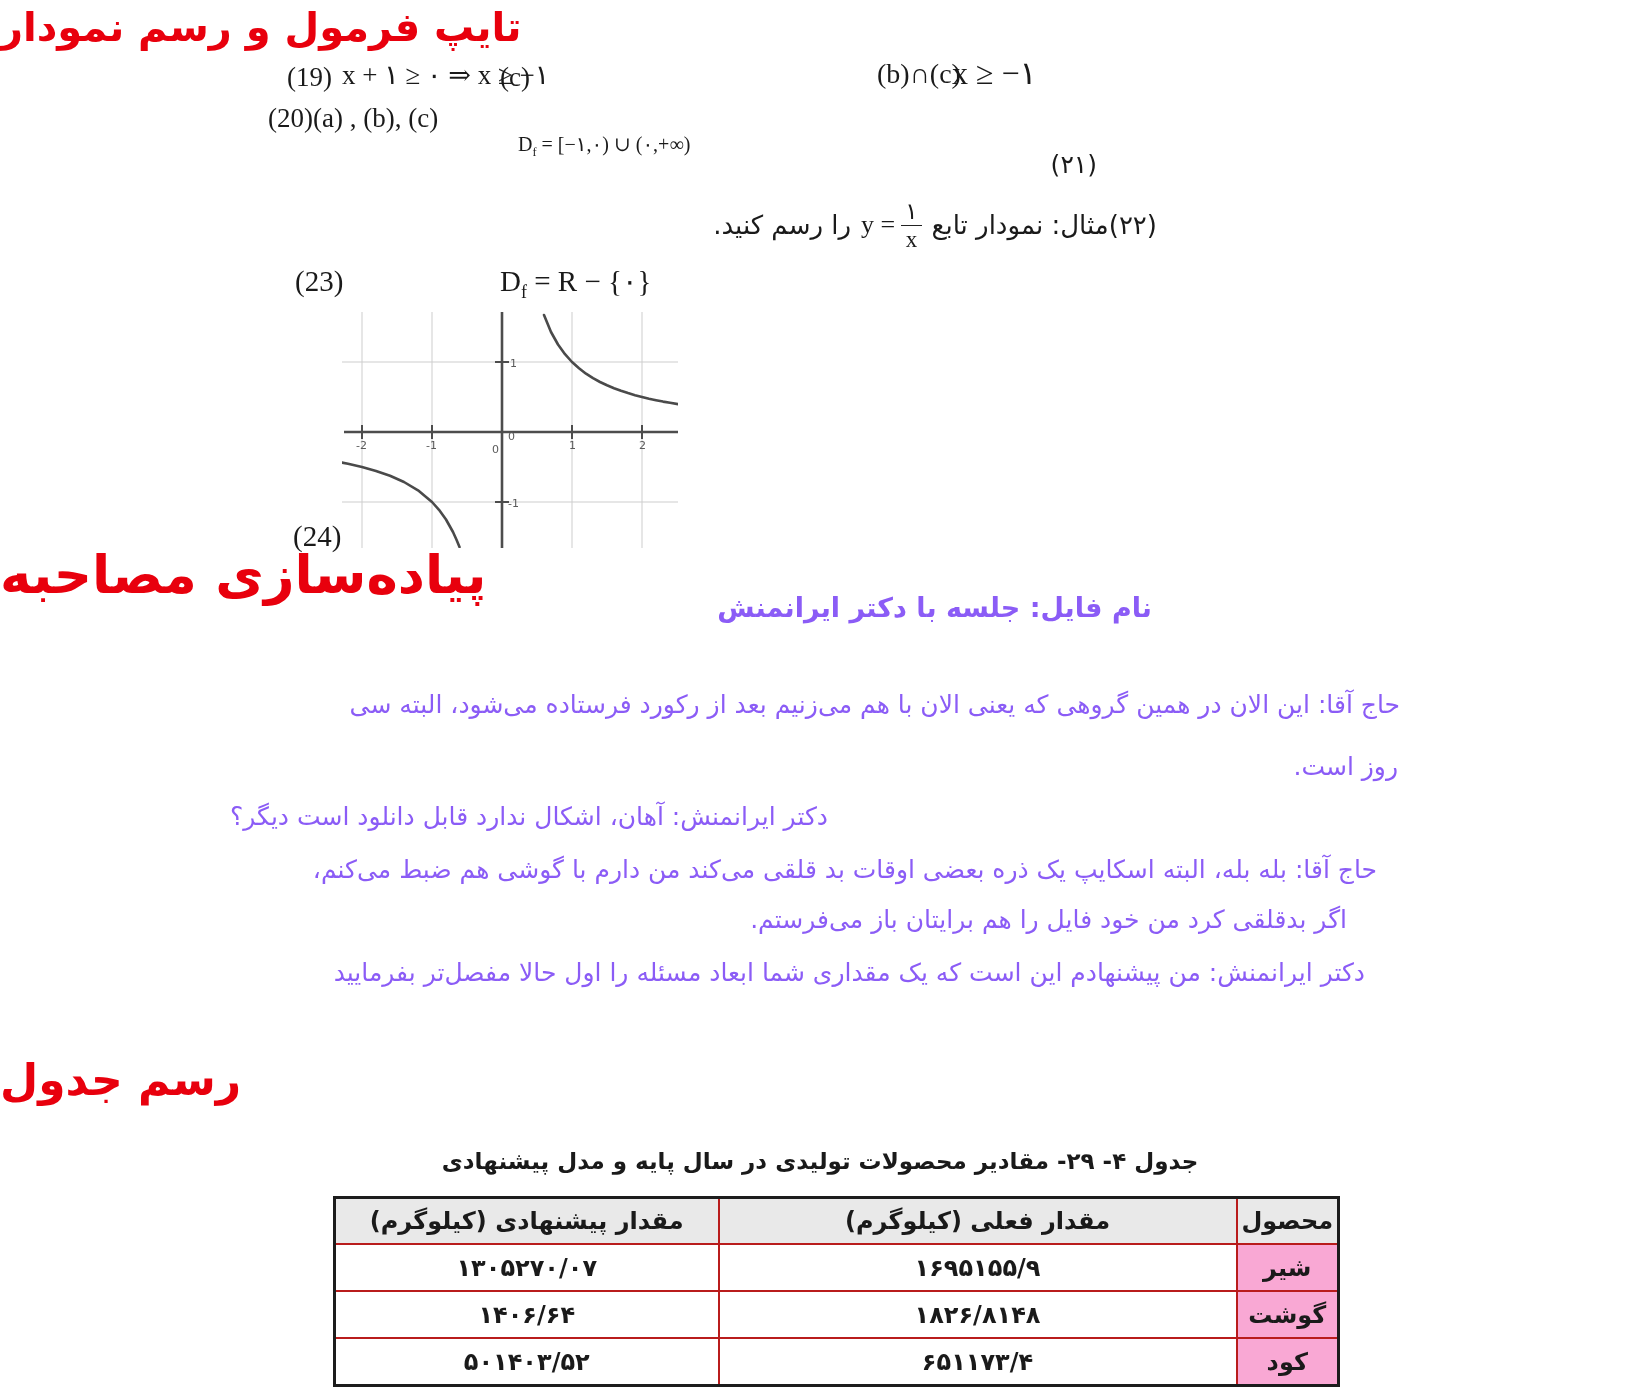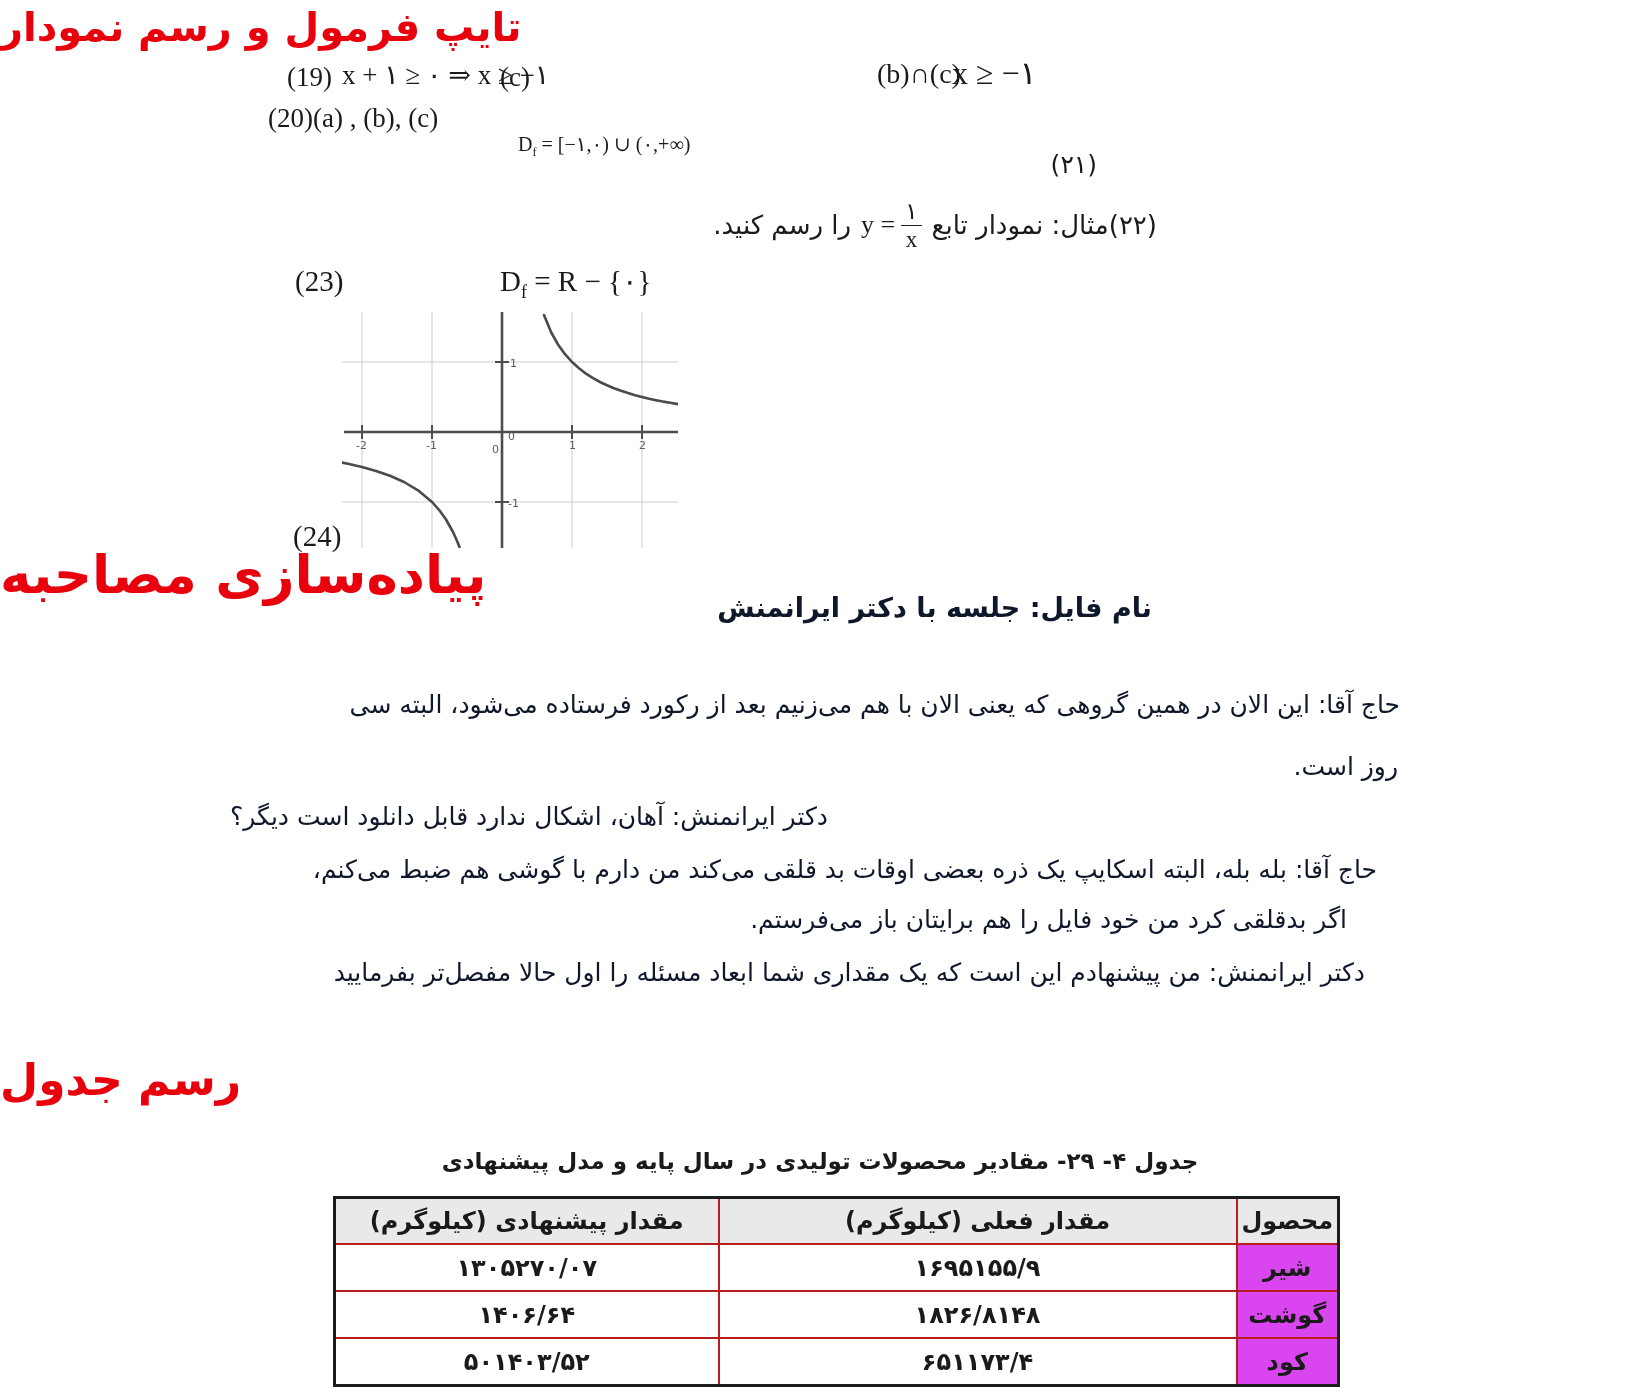--- a/index.html
+++ b/index.html
@@ -4,36 +4,36 @@
 <style>
   html,body{margin:0;padding:0;background:#ffffff;}
   .page{position:relative;width:1640px;height:1392px;background:#ffffff;overflow:hidden;
         font-family:"DejaVu Sans",sans-serif;color:#1a1a1a;}
   .abs{position:absolute;}
   .red-title{position:absolute;left:0;right:0;font-weight:bold;
              font-family:"DejaVu Sans",sans-serif;}
   .serif{font-family:"Liberation Serif","DejaVu Serif",serif;}
   .math{direction:ltr;unicode-bidi:isolate;}
   .rtl{direction:rtl;unicode-bidi:isolate;text-align:right;}
-  .fa-line{position:absolute;direction:rtl;font-size:25px;white-space:nowrap;color:#0f172a;}
+  .fa-line{position:absolute;direction:rtl;font-size:25px;white-space:nowrap;color:#8b5cf6;}
   .bold{font-weight:bold;}
   sub.f{font-size:0.62em;}
   
   .frac{display:inline-block;vertical-align:middle;text-align:center;
         font-family:"Liberation Serif","DejaVu Serif",serif;line-height:1;}
   .frac .num{display:block;padding:0 4px 2px 4px;border-bottom:1.5px solid #222;}
   .frac .den{display:block;padding:2px 4px 0 4px;}
   
   table.products{position:absolute;left:333px;top:1196px;border-collapse:collapse;
                  direction:rtl;table-layout:fixed;width:1004px;}
   table.products th,table.products td{border:2px solid #b91c1c;text-align:center;
                  font-family:"DejaVu Sans",sans-serif;font-weight:bold;overflow:hidden;}
   table.products th{height:42px;background:#e9e9e9;font-size:24px;}
   table.products td{height:43px;font-size:24px;background:#ffffff;}
-  table.products td.prod{background:#d946ef;margin-top:28px;}
+  table.products td.prod{background:#f9a8d4;margin-top:28px;}
   table.products{border:3px solid #1c1c1c;}
   svg text{font-family:"DejaVu Sans",sans-serif;}
 </style>
 </head>
 <body>
 
 <div class="page">
 
   <div class="red-title accent" style="top: 4px; font-size: 40px; color: rgb(232, 0, 13);">تایپ فرمول و رسم نمودار</div>
 

